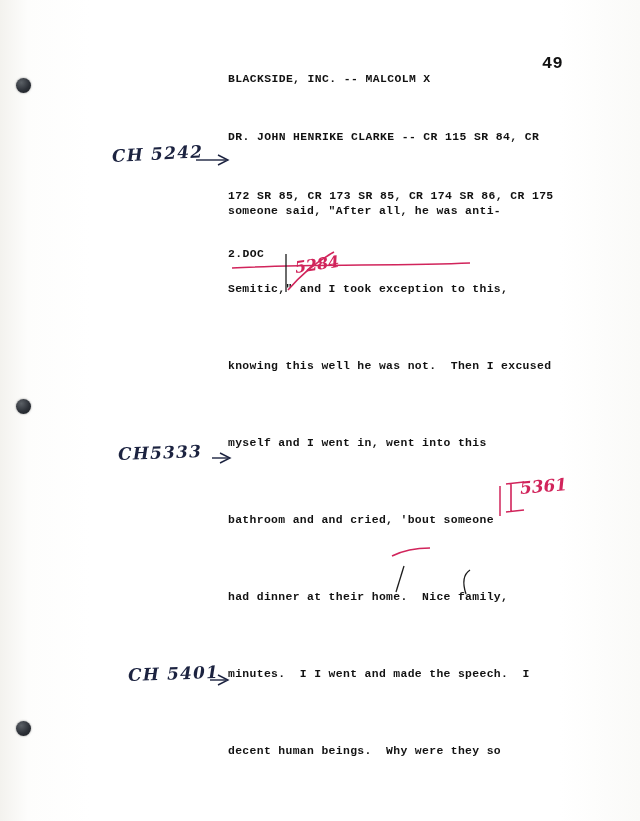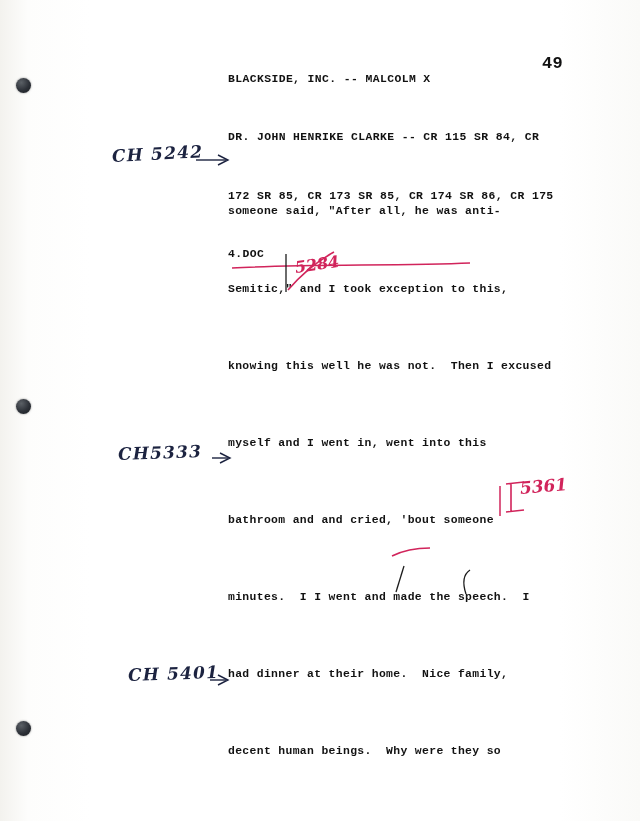--- a/index.html
+++ b/index.html
@@ -125,33 +125,33 @@
   <div id="paper-edge"></div>
 
   <div class="hole" id="hole-1"></div>
   <div class="hole" id="hole-2"></div>
   <div class="hole" id="hole-3"></div>
 
   <div id="header">
     <div class="line">BLACKSIDE, INC. -- MALCOLM X</div>
     <div class="line">DR. JOHN HENRIKE CLARKE -- CR 115 SR 84, CR</div>
     <div class="line">172 SR 85, CR 173 SR 85, CR 174 SR 86, CR 175</div>
-    <div class="line">4.DOC</div>
+    <div class="line">2.DOC</div>
   </div>
 
   <div id="page-number">49</div>
 
   <div id="transcript">
     <div class="line">someone said, "After all, he was anti-</div>
     <div class="line">Semitic," and I took exception to this,</div>
     <div class="line">knowing this well he was not.  Then I excused</div>
     <div class="line">myself and I went in, went into this</div>
     <div class="line">bathroom and and cried, 'bout someone</div>
+    <div class="line">had dinner at their home.  Nice family,</div>
     <div class="line">minutes.  I I went and made the speech.  I</div>
-    <div class="line">had dinner at their home.  Nice family,</div>
     <div class="line">decent human beings.  Why were they so</div>
     <div class="line">willing to accuse Malcolm X with no proof and</div>
     
     
     
     
     
     
     
     

